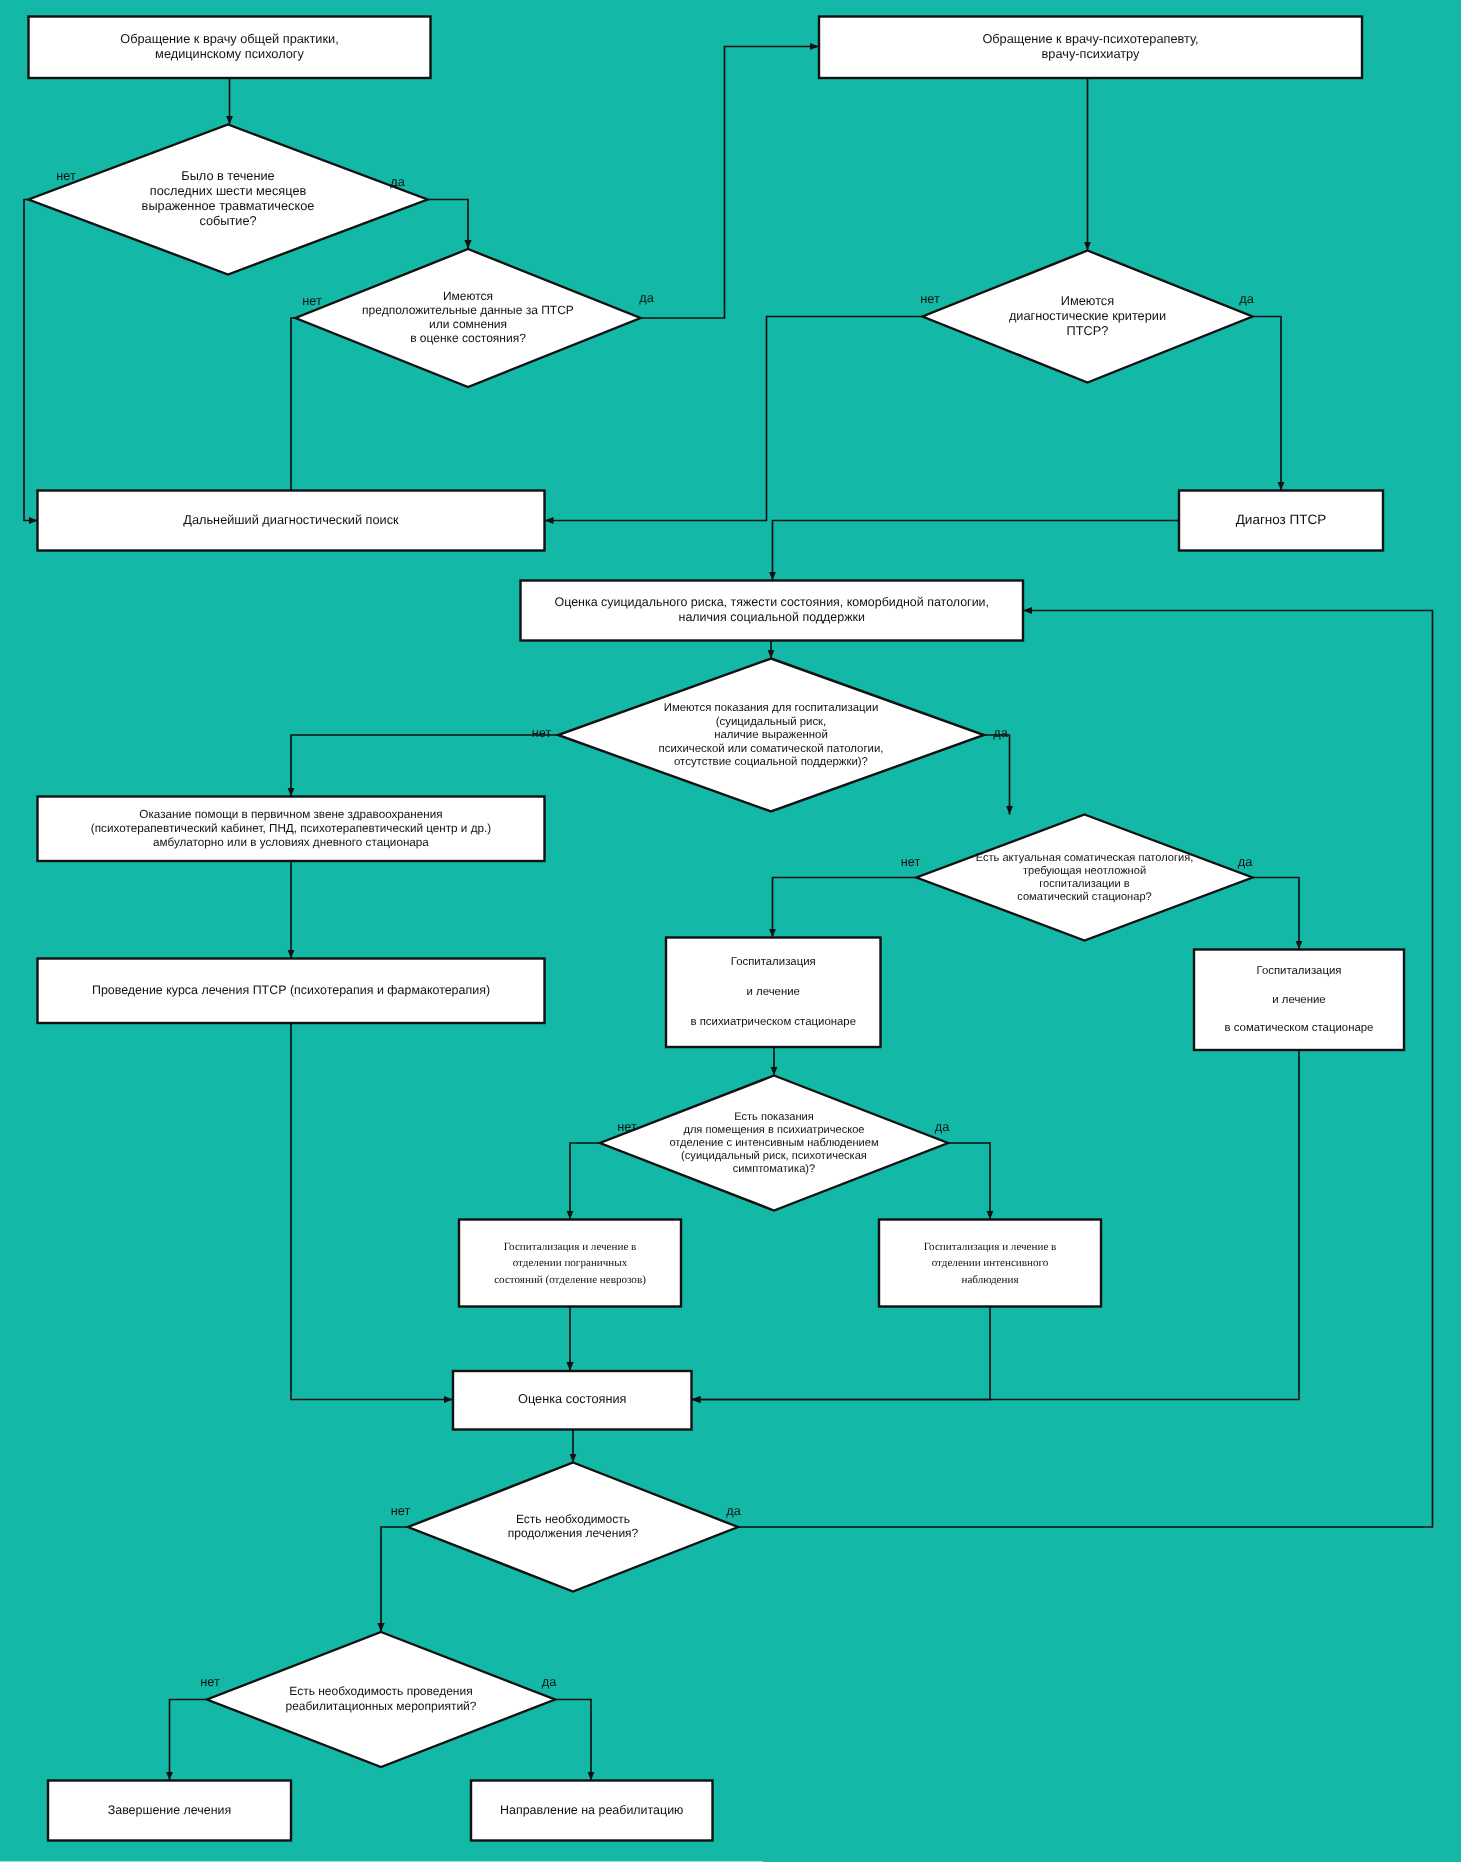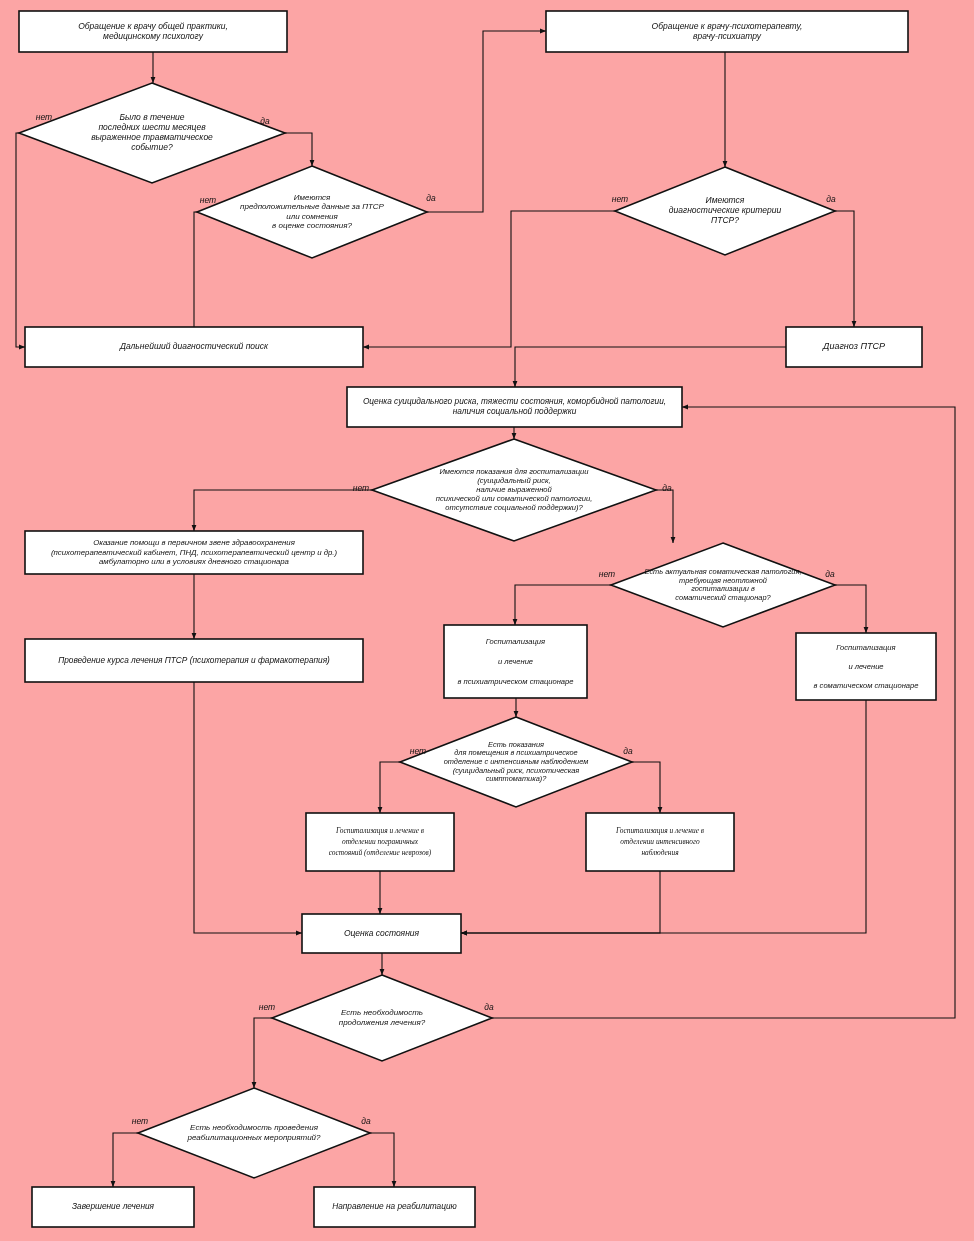--- a/index.html
+++ b/index.html
@@ -7,23 +7,22 @@
     padding: 0;
     background: #ffffff;
   }
   body {
     font-family: "Liberation Sans", sans-serif;
   }
   #chart-root {
     position: relative;
     width: 974px;
     height: 1241px;
-    background: #fca5a5;
+    background: #14b8a6;
     overflow: hidden;
-    font-style: italic;
   }
   svg#flow {
     position: absolute;
     left: 0;
     top: 0;
     width: 974px;
     height: 1241px;
   }
   .node-rect {
     fill: #ffffff;

